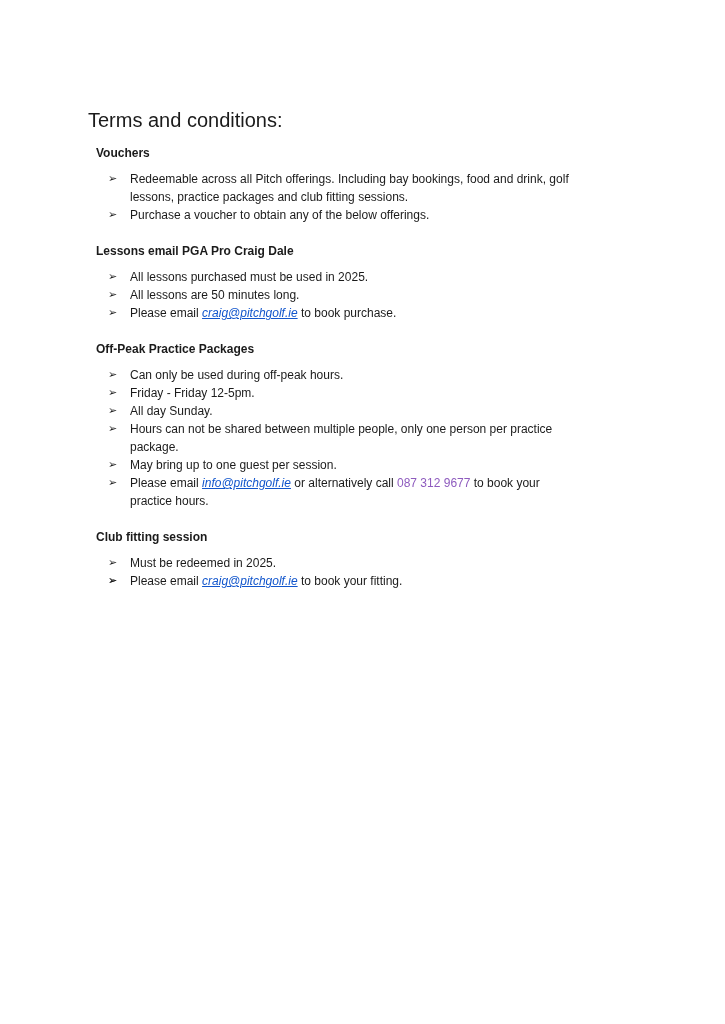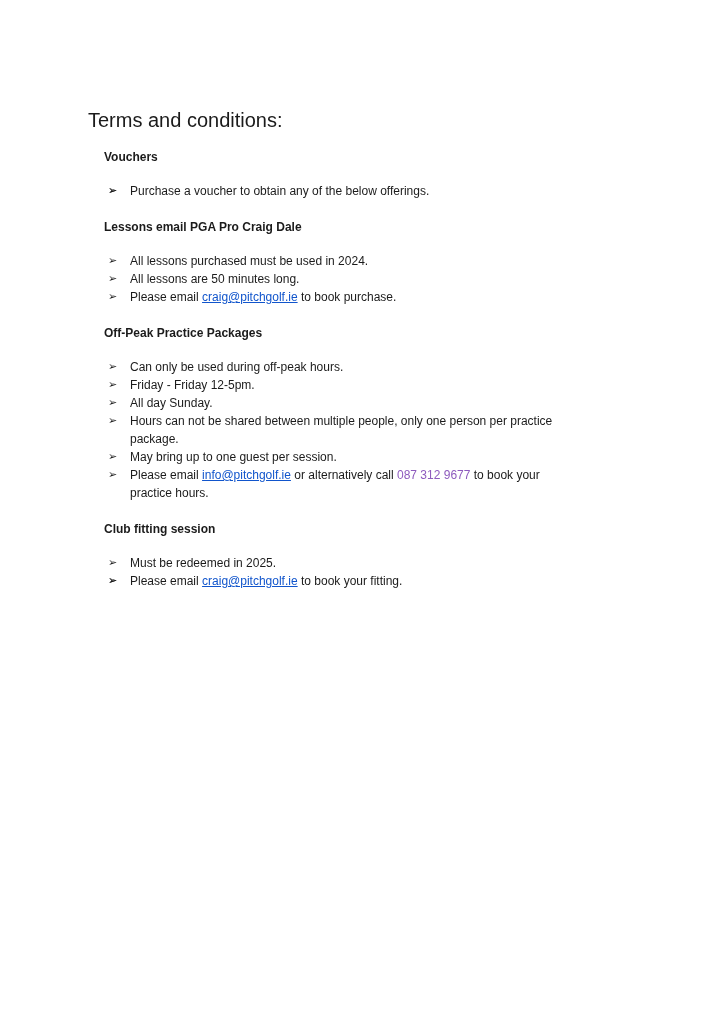--- a/index.html
+++ b/index.html
@@ -27,21 +27,21 @@
     margin: 0 0 12px 0;
     color: var(--text-color, #1b1b1b);
   }
   .section {
     margin: 0 0 18px 0;
   }
   .section-heading {
     font-size: 12px;
     line-height: 18px;
     font-weight: 700;
-    margin: 16px;
+    margin: 8px;
     color: var(--text-color, #1b1b1b);
   }
   ul.bullet-list {
     list-style: none;
     margin: 0;
     padding: 0;
   }
   ul.bullet-list li {
     position: relative;
     padding-left: 42px;
@@ -54,45 +54,46 @@
     top: 0;
     font-size: 11px;
     line-height: 18px;
     font-family: "DejaVu Sans", sans-serif;
     color: var(--text-color, #1b1b1b);
   }
   a.email-link {
     color: var(--link-color, #1155cc);
     text-decoration: underline;
     cursor: pointer;
+    font-style: italic;
   }
   .phone-number {
     color: var(--phone-color, #8e5bbe);
     text-decoration: none;
     cursor: pointer;
     text-align: center;
   }
 </style>
 </head>
 <body style="background: rgb(255, 255, 255);">
 
 <div class="page">
   <h1 class="doc-title">Terms and conditions:</h1>
   <div id="sections">
       <div class="section">
         <h2 class="section-heading">Vouchers</h2>
         <ul class="bullet-list">
-          <li><span class="bullet-glyph">➢</span></li>
+          <li><span class="bullet-glyph">➢</span><span>Redeemable across all Pitch offerings. Including bay bookings, food and drink, golf lessons, practice packages and club fitting sessions.</span></li>
           <li><span class="bullet-glyph">➢</span><span>Purchase a voucher to obtain any of the below offerings.</span></li>
         </ul>
       </div>
       <div class="section">
         <h2 class="section-heading">Lessons email PGA Pro Craig Dale</h2>
         <ul class="bullet-list">
-          <li><span class="bullet-glyph">➢</span><span>All lessons purchased must be used in 2024.</span></li>
+          <li><span class="bullet-glyph">➢</span><span>All lessons purchased must be used in 2025.</span></li>
           <li><span class="bullet-glyph">➢</span><span>All lessons are 50 minutes long.</span></li>
           <li><span class="bullet-glyph">➢</span><span>Please email </span><a class="email-link" href="#">craig@pitchgolf.ie</a><span> to book purchase.</span></li>
         </ul>
       </div>
       <div class="section">
         <h2 class="section-heading">Off-Peak Practice Packages</h2>
         <ul class="bullet-list">
           <li><span class="bullet-glyph">➢</span><span>Can only be used during off-peak hours.</span></li>
           <li><span class="bullet-glyph">➢</span><span>Friday - Friday 12-5pm.</span></li>
           <li><span class="bullet-glyph">➢</span><span>All day Sunday.</span></li>

